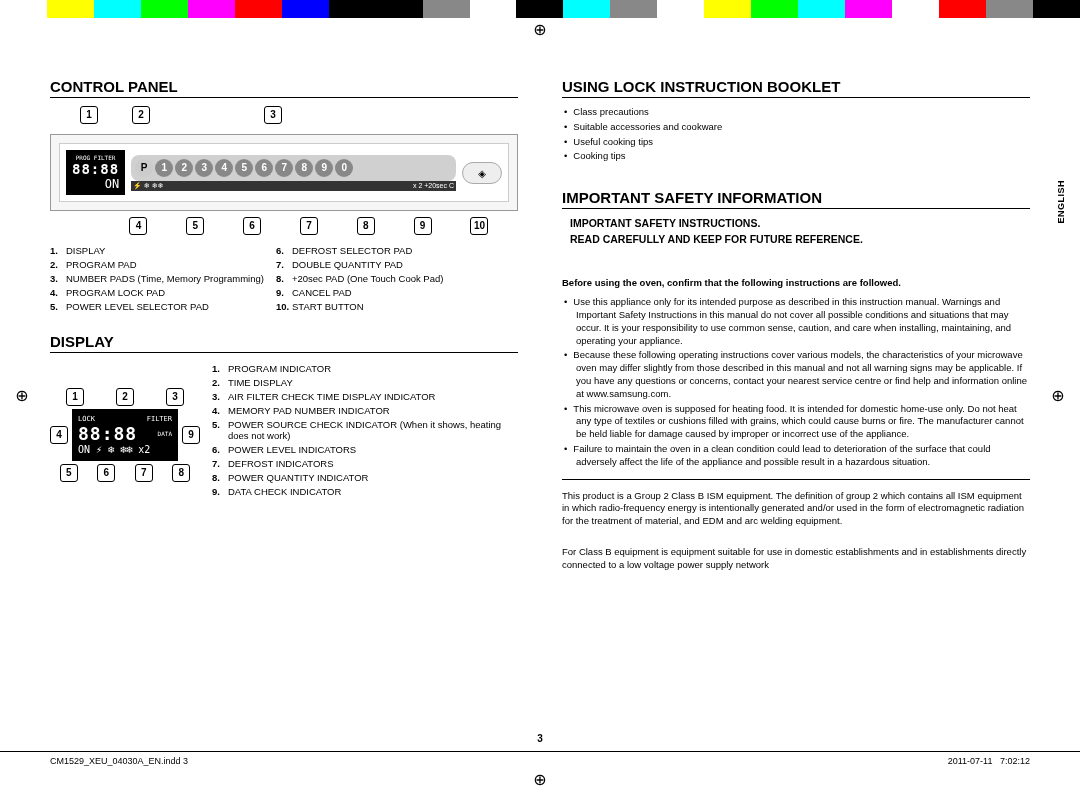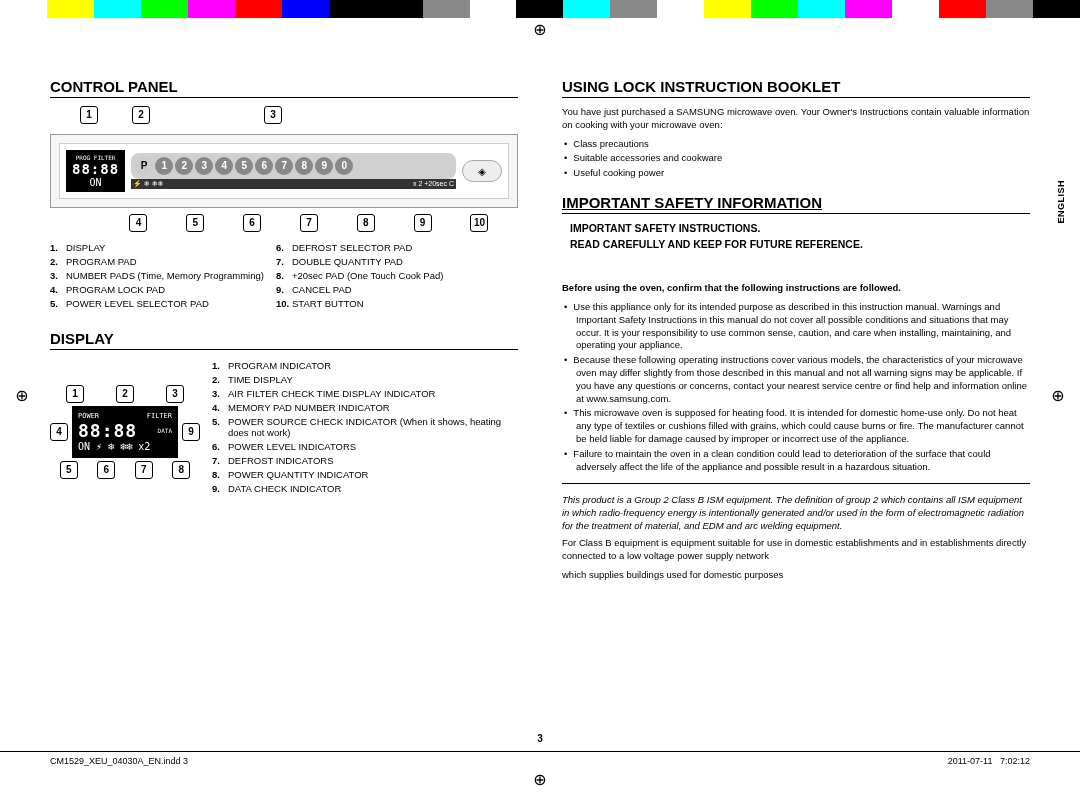--- a/index.html
+++ b/index.html
@@ -214,21 +214,21 @@
       <span class="co">1</span>
       <span class="co">2</span>
       <span class="co" style="margin-left:80px;">3</span>
     </div>
 
     <div class="panel-fig">
       <div class="panel-inner">
         <div class="lcd">
           <div style="font-size:6px;"><span>PROG  FILTER</span></div>
           <div class="big">88:88</div>
-          <div style="font-size:10px; text-align:center;">ON</div>
+          <div style="font-size:12px; text-align:right;">ON</div>
         </div>
         <div style="flex:1;">
           <div class="num-strip">
             <span class="p">P</span>
             <span>1</span>
             <span>2</span>
             <span>3</span>
             <span>4</span>
             <span>5</span>
             <span>6</span>
@@ -309,21 +309,21 @@
       <div class="disp-box">
         <div class="disp-callouts">
           <span class="co">1</span>
           <span class="co">2</span>
           <span class="co">3</span>
         </div>
         <div style="display:flex; align-items:center; gap:4px;">
           <span class="co">4</span>
           <div class="disp-lcd" style="flex:1;">
             <div style="display:flex; justify-content:space-between; font-size:7px;">
-              <span>POWER</span>
+              <span>LOCK</span>
                 <span>FILTER</span>
             </div>
             <div style="display:flex; align-items:center; justify-content:space-between;">
               <span class="big">88:88</span>
               <span style="font-size:6px;">DATA</span>
             </div>
             <div style="font-size:10px;">ON  ⚡ ❄ ❄❄  x2</div>
           </div>
           <span class="co">9</span>
         </div>
@@ -370,42 +370,41 @@
           <li>
             <b>9.</b>
             <span>DATA CHECK INDICATOR</span>
           </li>
         </ol>
     </div>
   </div>
 
   <div class="col">
     <h2>USING LOCK INSTRUCTION BOOKLET</h2>
-    <p class="intro">You have just purchased a SAMSUNG microwave oven. Your Owner's Instructions contain valuable information on cooking with your microwave oven:</p>
     <ul class="bul" id="intro-list">
         <li>Class precautions</li>
         <li>Suitable accessories and cookware</li>
-        <li>Useful cooking power</li>
+        <li>Useful cooking tips</li>
+        <li>Cooking tips</li>
       </ul>
 
-    <h2 style="margin-top:14px;text-decoration:underline;">IMPORTANT SAFETY INFORMATION</h2>
+    <h2 style="margin-top:26px;">IMPORTANT SAFETY INFORMATION</h2>
     <div class="safety">
       <h3>IMPORTANT SAFETY INSTRUCTIONS.</h3>
       <h3>READ CAREFULLY AND KEEP FOR FUTURE REFERENCE.</h3>
       <p style="font-weight:bold; margin-bottom:6px;margin-top:32px;">Before using the oven, confirm that the following instructions are followed.</p>
       <ul class="bul" id="safety-list">
           <li>Use this appliance only for its intended purpose as described in this instruction manual. Warnings and Important Safety Instructions in this manual do not cover all possible conditions and situations that may occur. It is your responsibility to use common sense, caution, and care when installing, maintaining, and operating your appliance.</li>
           <li>Because these following operating instructions cover various models, the characteristics of your microwave oven may differ slightly from those described in this manual and not all warning signs may be applicable. If you have any questions or concerns, contact your nearest service centre or find help and information online at www.samsung.com.</li>
           <li>This microwave oven is supposed for heating food. It is intended for domestic home-use only. Do not heat any type of textiles or cushions filled with grains, which could cause burns or fire. The manufacturer cannot be held liable for damage caused by improper or incorrect use of the appliance.</li>
           <li>Failure to maintain the oven in a clean condition could lead to deterioration of the surface that could adversely affect the life of the appliance and possible result in a hazardous situation.</li>
         </ul>
       <hr style="margin:10px 0; border:none; border-top:0.5px solid #000;">
-      <p style="margin-bottom:4px;font-style:italic;">This product is a Group 2 Class B ISM equipment. The definition of group 2 which contains all ISM equipment in which radio-frequency energy is intentionally generated and/or used in the form of electromagnetic radiation for the treatment of material, and EDM and arc welding equipment.</p>
-      <p style="margin-bottom:6px;">For Class B equipment is equipment suitable for use in domestic establishments and in establishments directly connected to a low voltage power supply network</p>
-      <p>which supplies buildings used for domestic purposes</p>
+      <p style="margin-bottom:18px;">This product is a Group 2 Class B ISM equipment. The definition of group 2 which contains all ISM equipment in which radio-frequency energy is intentionally generated and/or used in the form of electromagnetic radiation for the treatment of material, and EDM and arc welding equipment.</p>
+      <p style="margin-bottom:14px;">For Class B equipment is equipment suitable for use in domestic establishments and in establishments directly connected to a low voltage power supply network</p>
     </div>
   </div>
 </div>
 
 <div class="pagenum">3</div>
 <div class="footer">
   <span>CM1529_XEU_04030A_EN.indd   3</span>
   <span><span>2011-07-11</span>&nbsp;&nbsp;&nbsp;<span>7:02:12</span></span>
 </div>
 

